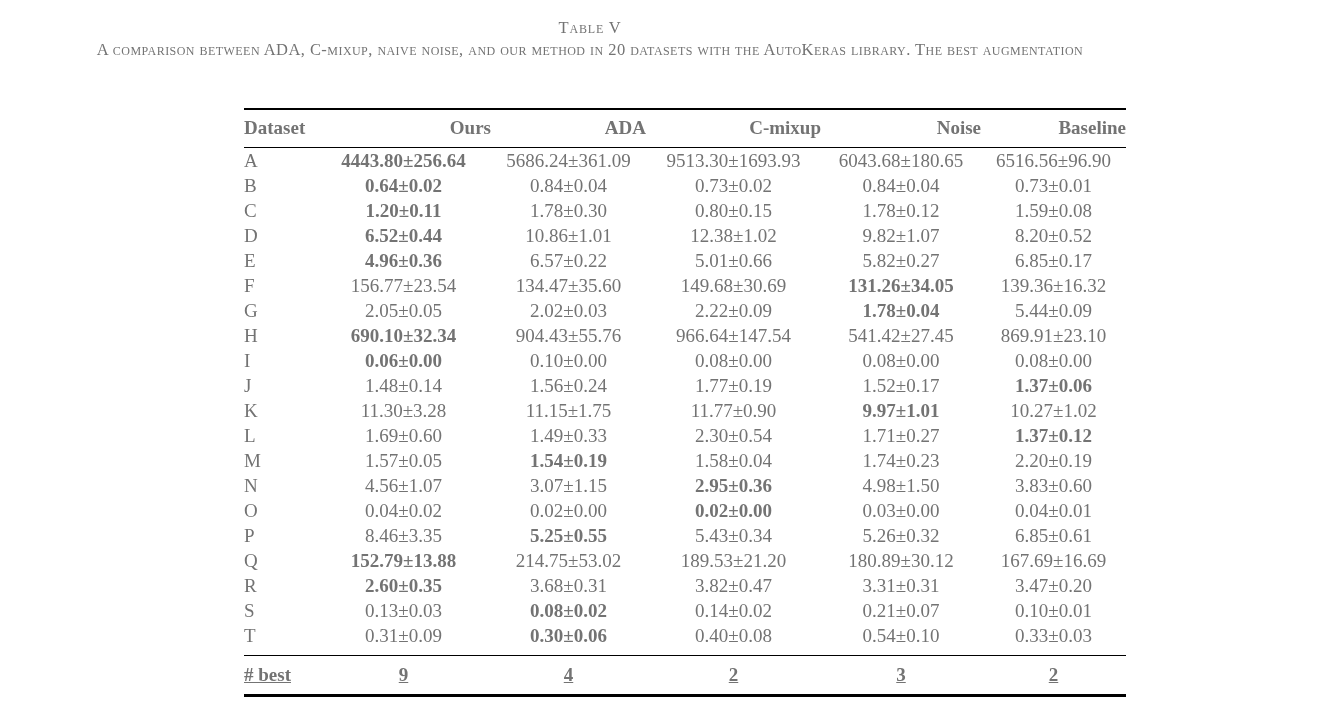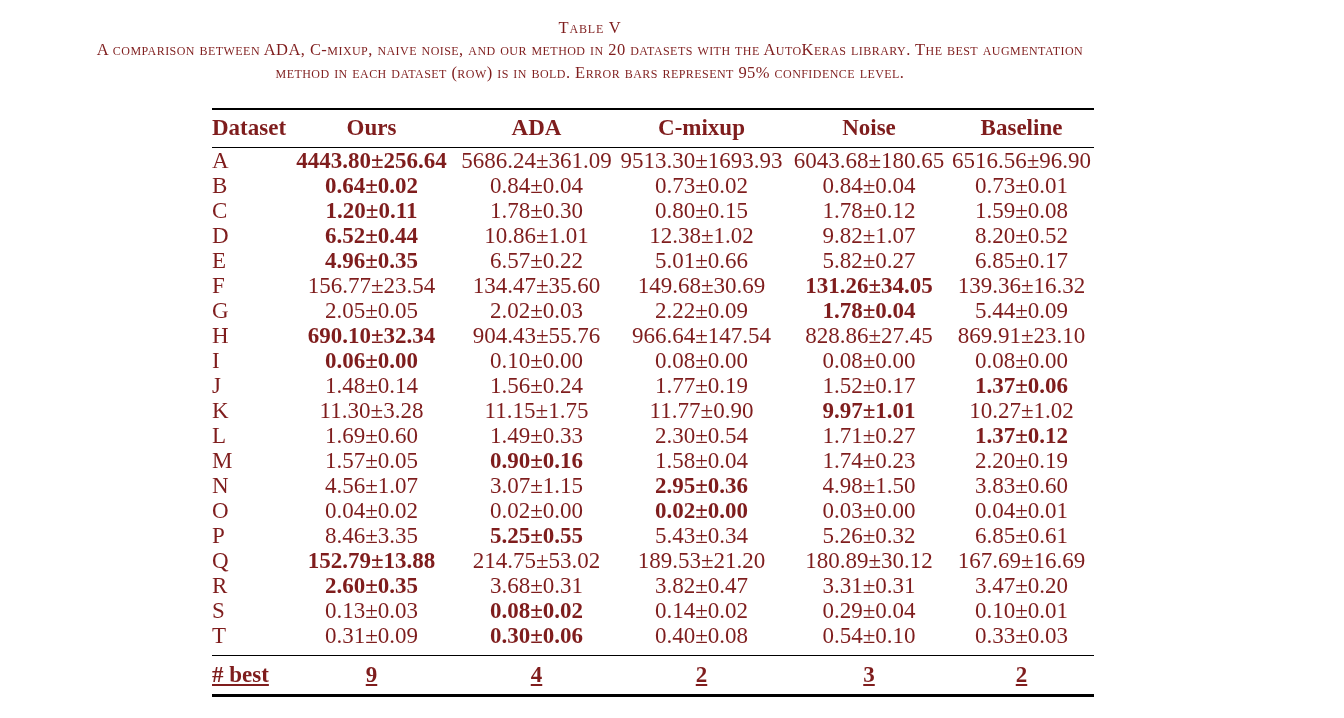--- a/index.html
+++ b/index.html
@@ -2,21 +2,21 @@
 <html><head>
 <meta charset="utf-8">
 <style>
   * { margin: 0; padding: 0; box-sizing: border-box; }
   html, body { background: #ffffff; }
   .page {
     position: relative;
     width: 1180px;
     height: 718px;
     background: #ffffff;
-    color: #7f1d1d;
+    color: #737373;
     font-family: "Liberation Serif", serif;
     overflow: hidden;
   }
   .table-title {
     position: absolute;
     top: 17px;
     left: 0;
     width: 100%;
     text-align: center;
     font-size: 16.5px;
@@ -33,34 +33,34 @@
     text-align: center;
     font-size: 16.5px;
     font-variant: small-caps;
     letter-spacing: 0.45px;
     line-height: 22.5px;
     font-family: Liberation Serif, serif;
   }
   .caption-line { display: block; white-space: nowrap; }
   table.paper-table {
     position: absolute;
-    left: 212px;
+    left: 244px;
     top: 108px;
     width: 882px;
     border-collapse: collapse;
     table-layout: fixed;
     border-top: 2px solid #000000;
     border-bottom: 3px solid #000000;
-    font-size: 23px;
+    font-size: 19px;
   }
   table.paper-table thead tr { border-bottom: 1.5px solid #000000; }
   table.paper-table tfoot tr { border-top: 1.5px solid #000000; }
   table.paper-table th {
     font-weight: bold;
-    text-align: center;
+    text-align: right;
     height: 38px;
     vertical-align: middle;
     padding: 0;
   }
   table.paper-table td {
     text-align: center;
     height: 25px;
     line-height: 25px;
     vertical-align: middle;
     padding: 0;
@@ -78,21 +78,20 @@
 </style>
 </head>
 <body>
 
 <div class="page">
 
   <div class="table-title">Table V</div>
 
   <div class="table-caption">
     <span class="caption-line">A comparison between ADA, C-mixup, naive noise, and our method in 20 datasets with the AutoKeras library. The best augmentation</span>
-    <span class="caption-line">method in each dataset (row) is in bold. Error bars represent 95% confidence level.</span>
   </div>
 
   <table class="paper-table">
     <colgroup id="colgroup">
         <col style="width: 72px;">
         <col style="width: 175px;">
         <col style="width: 155px;">
         <col style="width: 175px;">
         <col style="width: 160px;">
         <col style="width: 145px;">
@@ -135,21 +134,21 @@
         <tr>
           <td class="left">D</td>
           <td class="best">6.52±0.44</td>
           <td>10.86±1.01</td>
           <td>12.38±1.02</td>
           <td>9.82±1.07</td>
           <td>8.20±0.52</td>
         </tr>
         <tr>
           <td class="left">E</td>
-          <td class="best">4.96±0.35</td>
+          <td class="best">4.96±0.36</td>
           <td>6.57±0.22</td>
           <td>5.01±0.66</td>
           <td>5.82±0.27</td>
           <td>6.85±0.17</td>
         </tr>
         <tr>
           <td class="left">F</td>
           <td>156.77±23.54</td>
           <td>134.47±35.60</td>
           <td>149.68±30.69</td>
@@ -162,21 +161,21 @@
           <td>2.02±0.03</td>
           <td>2.22±0.09</td>
           <td class="best">1.78±0.04</td>
           <td>5.44±0.09</td>
         </tr>
         <tr>
           <td class="left">H</td>
           <td class="best">690.10±32.34</td>
           <td>904.43±55.76</td>
           <td>966.64±147.54</td>
-          <td>828.86±27.45</td>
+          <td>541.42±27.45</td>
           <td>869.91±23.10</td>
         </tr>
         <tr>
           <td class="left">I</td>
           <td class="best">0.06±0.00</td>
           <td>0.10±0.00</td>
           <td>0.08±0.00</td>
           <td>0.08±0.00</td>
           <td>0.08±0.00</td>
         </tr>
@@ -200,21 +199,21 @@
           <td class="left">L</td>
           <td>1.69±0.60</td>
           <td>1.49±0.33</td>
           <td>2.30±0.54</td>
           <td>1.71±0.27</td>
           <td class="best">1.37±0.12</td>
         </tr>
         <tr>
           <td class="left">M</td>
           <td>1.57±0.05</td>
-          <td class="best">0.90±0.16</td>
+          <td class="best">1.54±0.19</td>
           <td>1.58±0.04</td>
           <td>1.74±0.23</td>
           <td>2.20±0.19</td>
         </tr>
         <tr>
           <td class="left">N</td>
           <td>4.56±1.07</td>
           <td>3.07±1.15</td>
           <td class="best">2.95±0.36</td>
           <td>4.98±1.50</td>
@@ -250,21 +249,21 @@
           <td>3.68±0.31</td>
           <td>3.82±0.47</td>
           <td>3.31±0.31</td>
           <td>3.47±0.20</td>
         </tr>
         <tr>
           <td class="left">S</td>
           <td>0.13±0.03</td>
           <td class="best">0.08±0.02</td>
           <td>0.14±0.02</td>
-          <td>0.29±0.04</td>
+          <td>0.21±0.07</td>
           <td>0.10±0.01</td>
         </tr>
         <tr>
           <td class="left">T</td>
           <td>0.31±0.09</td>
           <td class="best">0.30±0.06</td>
           <td>0.40±0.08</td>
           <td>0.54±0.10</td>
           <td>0.33±0.03</td>
         </tr>

